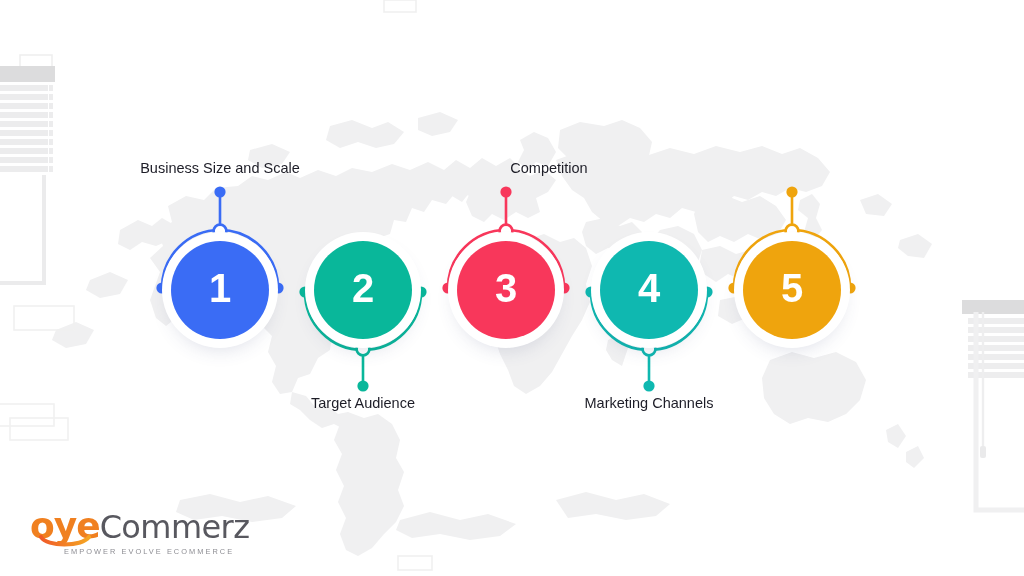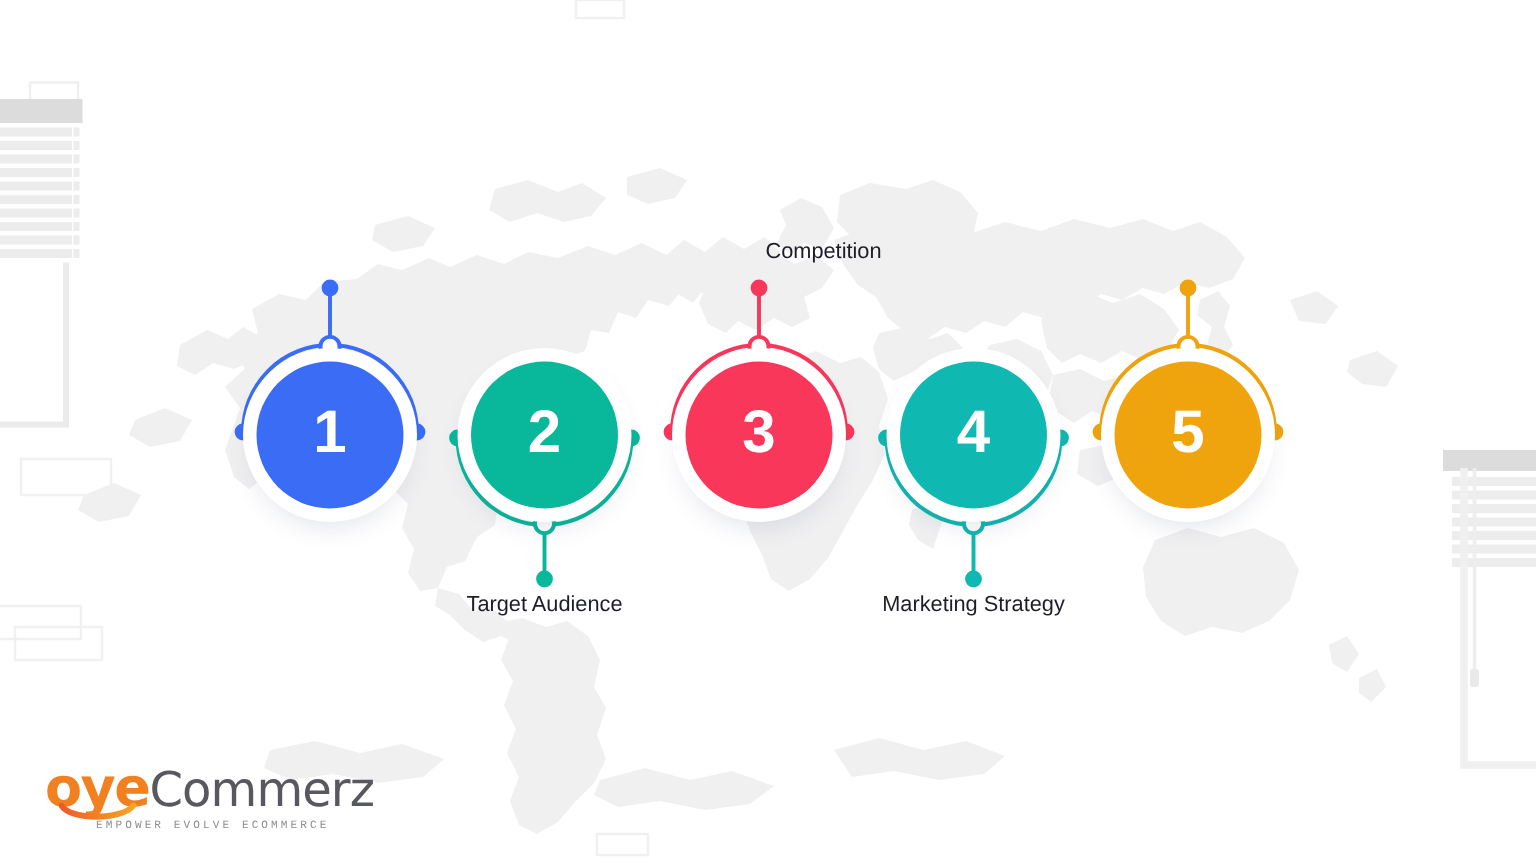--- a/index.html
+++ b/index.html
@@ -57,21 +57,21 @@
     color:#58585f;
     font-family:"DejaVu Sans", sans-serif;
     line-height:1;
   }
   .logo-tag{
     margin-top:3px;
     margin-left:34px;
     font-size:7.4px;
     letter-spacing:2.05px;
     color:#8d8d93;
-    font-family:Liberation Mono, monospace;
+    font-family:Liberation Sans, sans-serif;
     white-space:nowrap;
   }
   .logo-swoosh{position:absolute;left:9px;top:27px;}
 </style>
 </head>
 <body>
 
 <div id="stage">
 
   <svg class="map-layer" viewBox="0 0 1024 576" width="1024" height="576" aria-hidden="true">
@@ -265,35 +265,36 @@
       <circle cx="792" cy="231" r="6.4" fill="#ffffff" stroke="#EFA40D" stroke-width="2.6"></circle>
       <circle cx="792" cy="192" r="5.6" fill="#EFA40D"></circle>
     </g>
   </svg>
 
   <div class="info-wrap">
 
     <div class="circle" style="left:171px;top:241px;background:#3A6CF5;">
       <span>1</span>
     </div>
+    <div class="label" style="left:220px;top:159px;transform:translateX(-50%);">Business Size and Scale</div>
 
     <div class="circle" style="left:314px;top:241px;background:#09B79A;">
       <span>2</span>
     </div>
     <div class="label" style="left:363px;top:394px;transform:translateX(-50%);">Target Audience</div>
 
     <div class="circle" style="left:457px;top:241px;background:#F8375B;">
       <span>3</span>
     </div>
     <div class="label" style="left:506px;top:159px;transform:translateX(-50%);margin-left:43px;">Competition</div>
 
     <div class="circle" style="left:600px;top:241px;background:#0FB8B0;">
       <span>4</span>
     </div>
-    <div class="label" style="left:649px;top:394px;transform:translateX(-50%);">Marketing Strategy</div>
+    <div class="label" style="left:649px;top:394px;transform:translateX(-50%);">Marketing Channels</div>
 
     <div class="circle" style="left:743px;top:241px;background:#EFA40D;">
       <span>5</span>
     </div>
   </div>
 
   <div class="logo">
     <div class="logo-row">
       <div class="logo-oye">oye</div>
       <div class="logo-commerz">Commerz</div>

